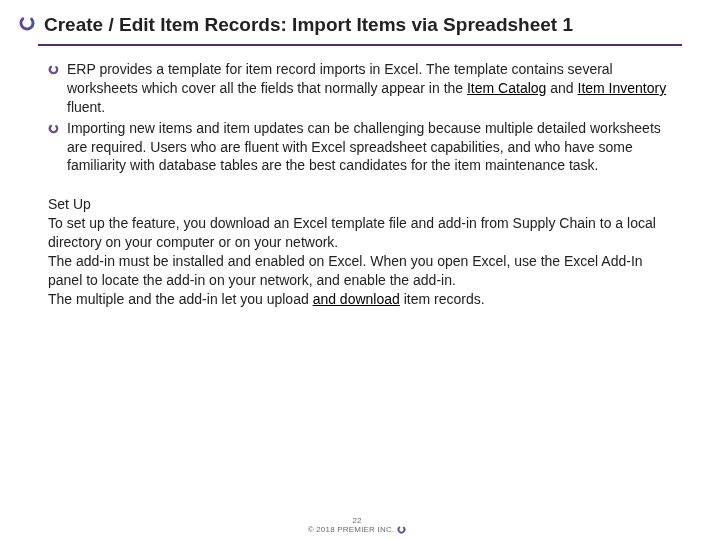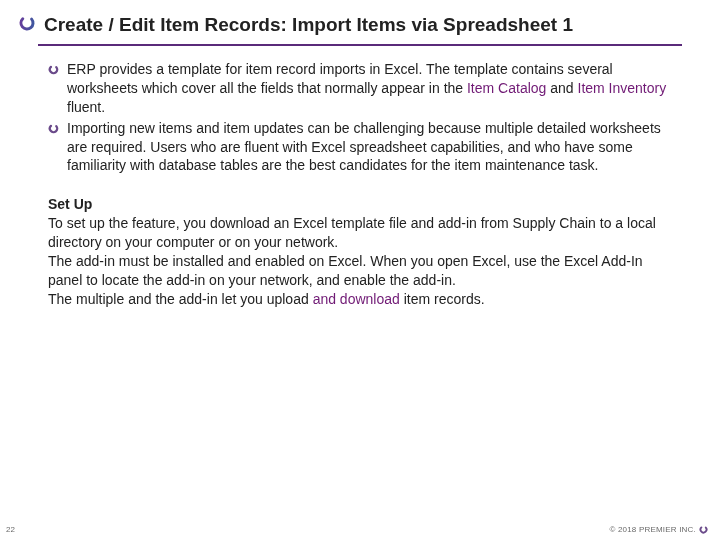--- a/index.html
+++ b/index.html
@@ -45,38 +45,40 @@
   }
   .bullet-icon {
     flex: 0 0 auto;
     margin: 4px 8px 0 0;
   }
   .ring-svg { display: block; }
   .bullet-text {
     line-height: 1.35;
   }
   .link-style {
-    color: #701a75;
+    color: #000000;
+    text-decoration: underline;
   }
   .setup {
     margin-top: 20px;
     line-height: 1.35;
   }
-  .setup-title { font-weight: bold; }
+  .setup-title { font-weight: normal; }
   .footer {
     position: absolute;
     bottom: 6px;
     left: 0;
     right: 6px;
     display: flex;
     justify-content: space-between;
     align-items: center;
     padding: 0 6px 0 6px;
     font-size: 8px;
     color: #6a6a6a;
+    flex-direction: column;
   }
   .footer .copyright {
     display: flex;
     align-items: flex-end;
     letter-spacing: 0.2px;
   }
   .footer .copyright .tiny-logo {
     margin-left: 3px;
   }
 </style>

